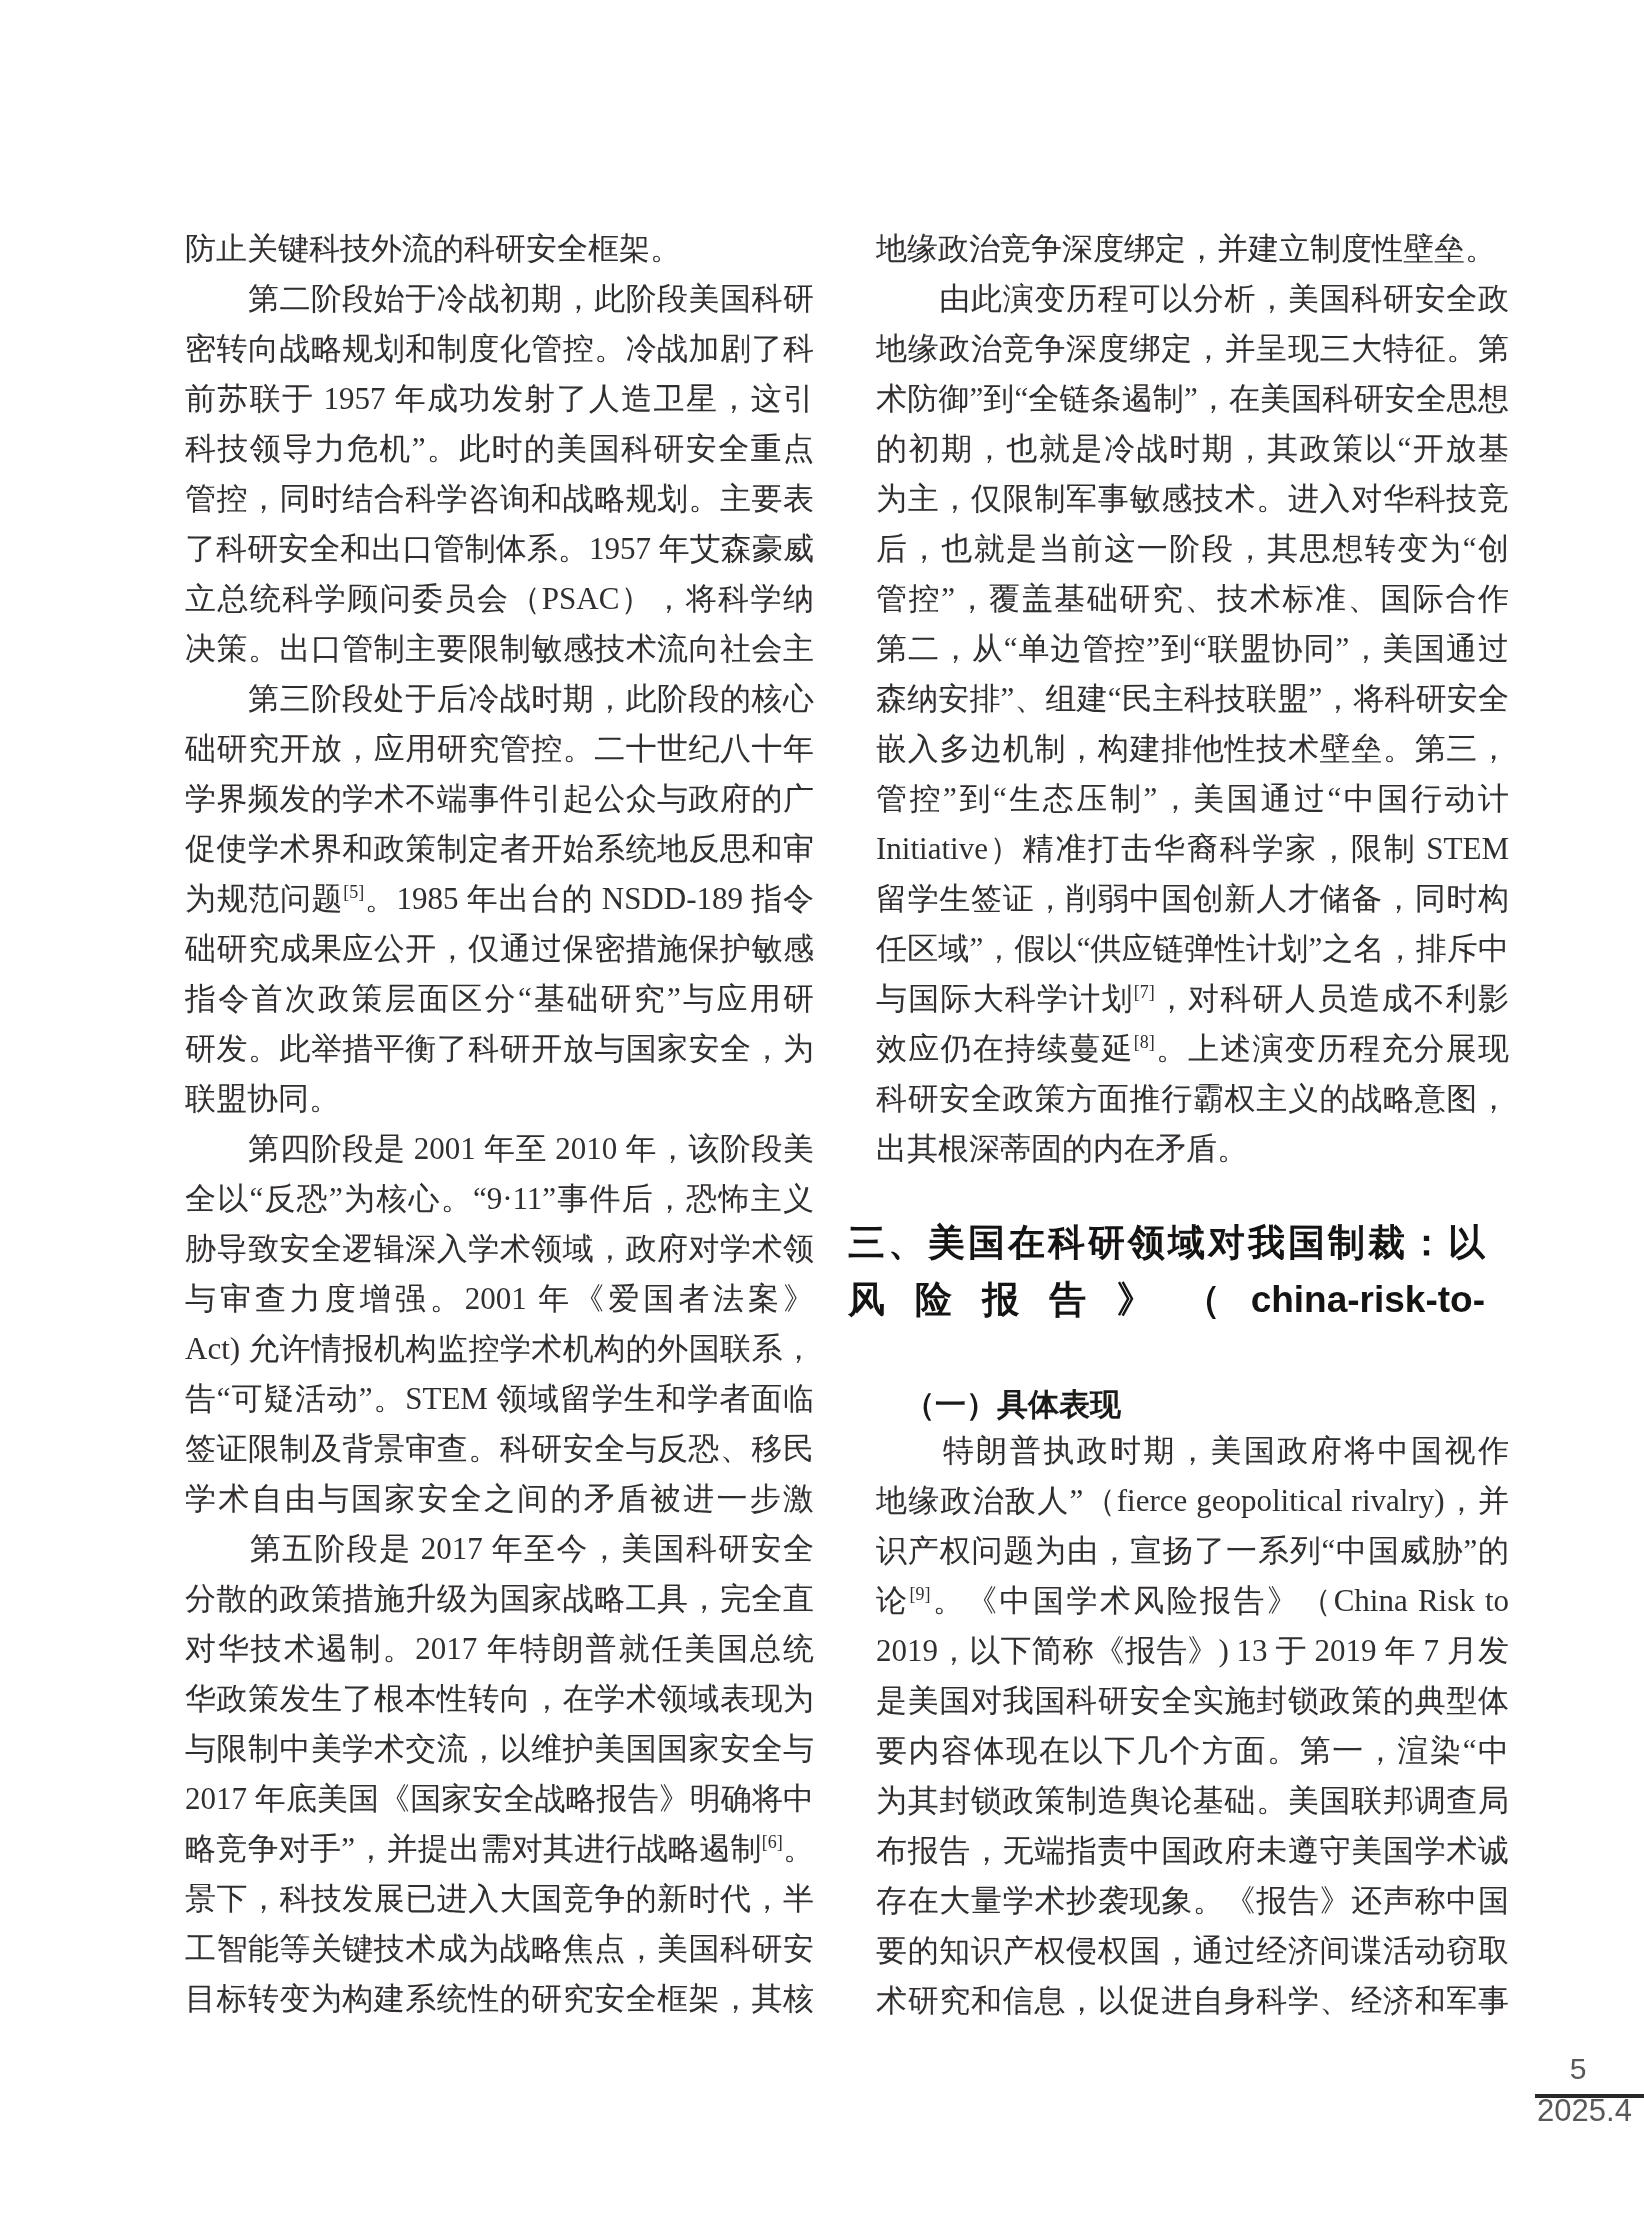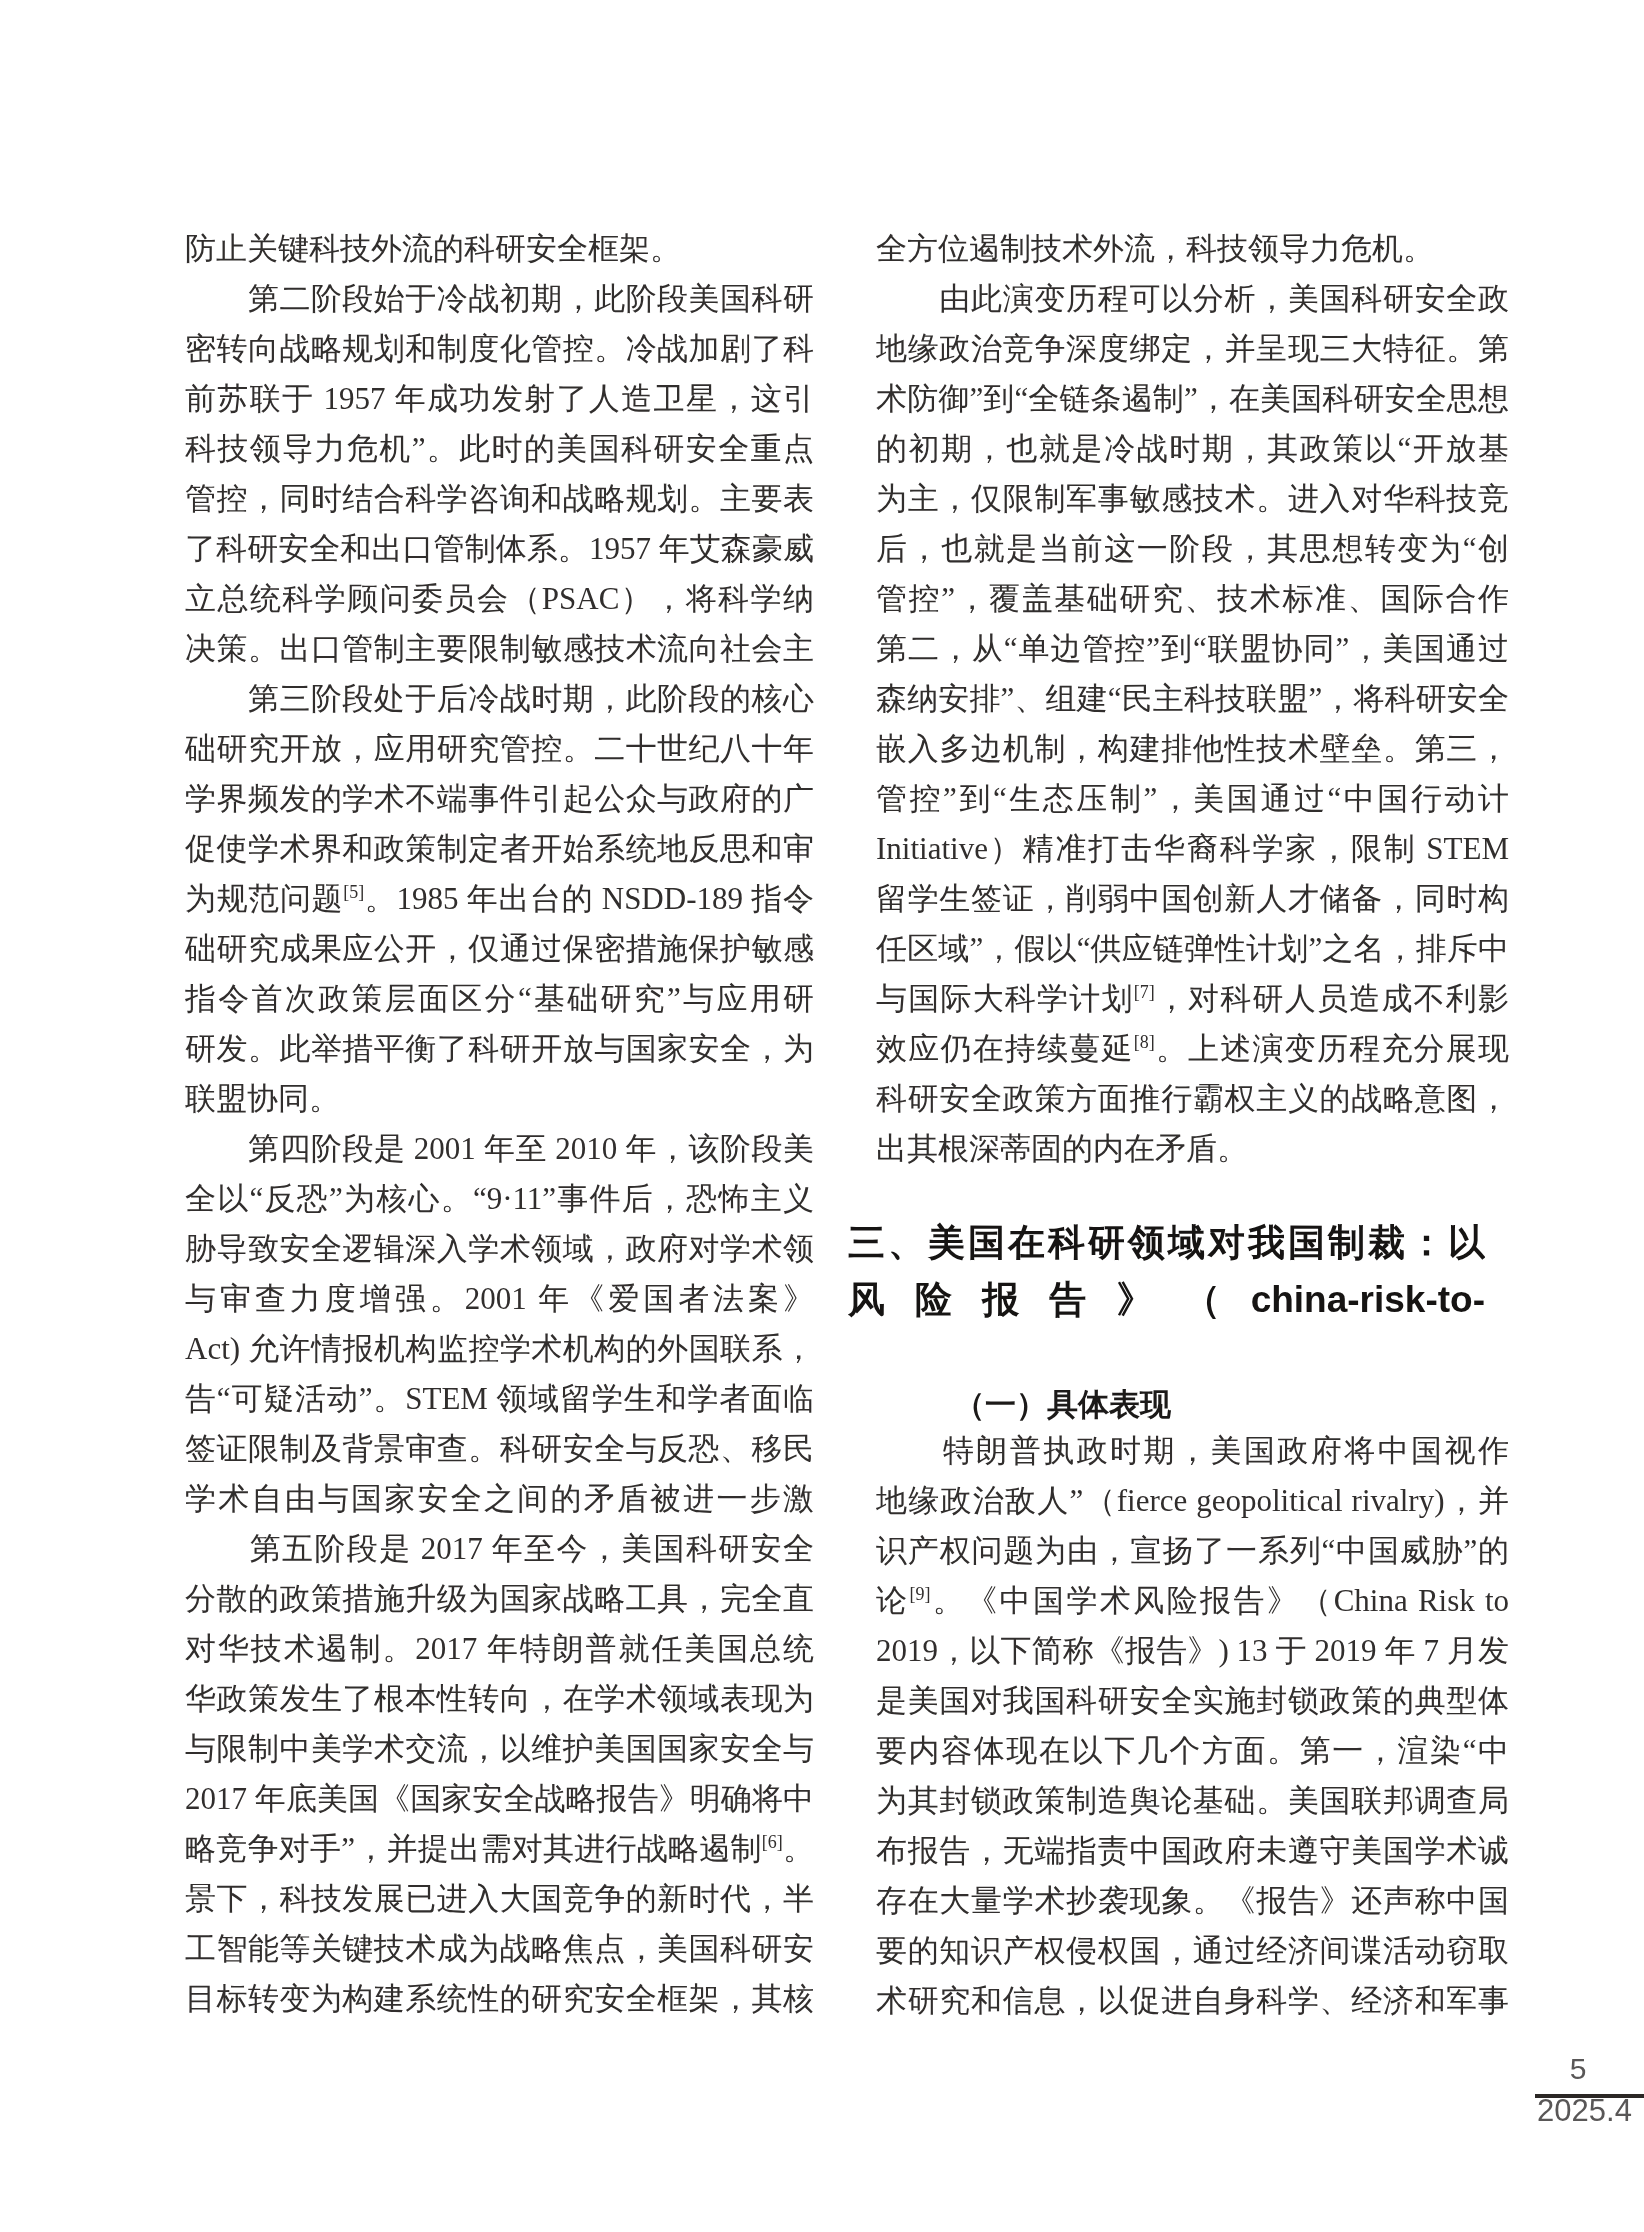--- a/index.html
+++ b/index.html
@@ -26,21 +26,21 @@
   .rc-top{left:848px;top:224px;width:633px;}
   .rc-heading{
     position:absolute;left:848px;top:1214px;width:637px;
     font-family:"Liberation Sans","DejaVu Sans",sans-serif;
     font-weight:700;font-size:37px;color:#161413;
   }
   .rc-heading .line{height:57px;line-height:57px;overflow:hidden;
     text-align:justify;text-align-last:justify;text-justify:inter-character;}
   .rc-heading .line.end{text-align-last:left;}
   .rc-sub{
-    position:absolute;left:892px;top:1380px;width:633px;
+    position:absolute;left:842px;top:1380px;width:633px;
     font-family:"Liberation Sans","DejaVu Sans",sans-serif;
     font-weight:700;font-size:31px;color:#1c1a19;
   }
   .rc-sub .line{height:50px;line-height:50px;text-align-last:left;overflow:hidden;}
   .rc-bottom{left:848px;top:1426px;width:633px;}
   sup.fn{font-size:0.58em;vertical-align:super;line-height:0;letter-spacing:0;}
   .footer{
     position:absolute;left:1530px;top:2048px;width:114px;height:129px;
     font-family:"Liberation Sans","DejaVu Sans",sans-serif;color:#595757;
   }
@@ -86,21 +86,21 @@
       <div class="line">华政策发生了根本性转向，在学术领域表现为严格审查</div>
       <div class="line">与限制中美学术交流，以维护美国国家安全与科技霸权。</div>
       <div class="line">2017 年底美国《国家安全战略报告》明确将中国列为“战</div>
       <div class="line">略竞争对手”，并提出需对其进行战略遏制<sup class="fn">[6]</sup>。在此背</div>
       <div class="line">景下，科技发展已进入大国竞争的新时代，半导体、人</div>
       <div class="line">工智能等关键技术成为战略焦点，美国科研安全的重点</div>
       <div class="line">目标转变为构建系统性的研究安全框架，其核心思想是</div>
     </div>
 
   <div class="col rc-top">
-      <div class="line end">全方位遏制技术外流，科技领导力危机。</div>
+      <div class="line end">地缘政治竞争深度绑定，并建立制度性壁垒。</div>
       <div class="line">　　由此演变历程可以分析，美国科研安全政策始终与</div>
       <div class="line">地缘政治竞争深度绑定，并呈现三大特征。第一，从“技</div>
       <div class="line">术防御”到“全链条遏制”，在美国科研安全思想形成</div>
       <div class="line">的初期，也就是冷战时期，其政策以“开放基础研究”</div>
       <div class="line">为主，仅限制军事敏感技术。进入对华科技竞争的阶段</div>
       <div class="line">后，也就是当前这一阶段，其思想转变为“创新链上游</div>
       <div class="line">管控”，覆盖基础研究、技术标准、国际合作全链条。</div>
       <div class="line">第二，从“单边管控”到“联盟协同”，美国通过升级“瓦</div>
       <div class="line">森纳安排”、组建“民主科技联盟”，将科研安全政策</div>
       <div class="line">嵌入多边机制，构建排他性技术壁垒。第三，从“实体</div>

